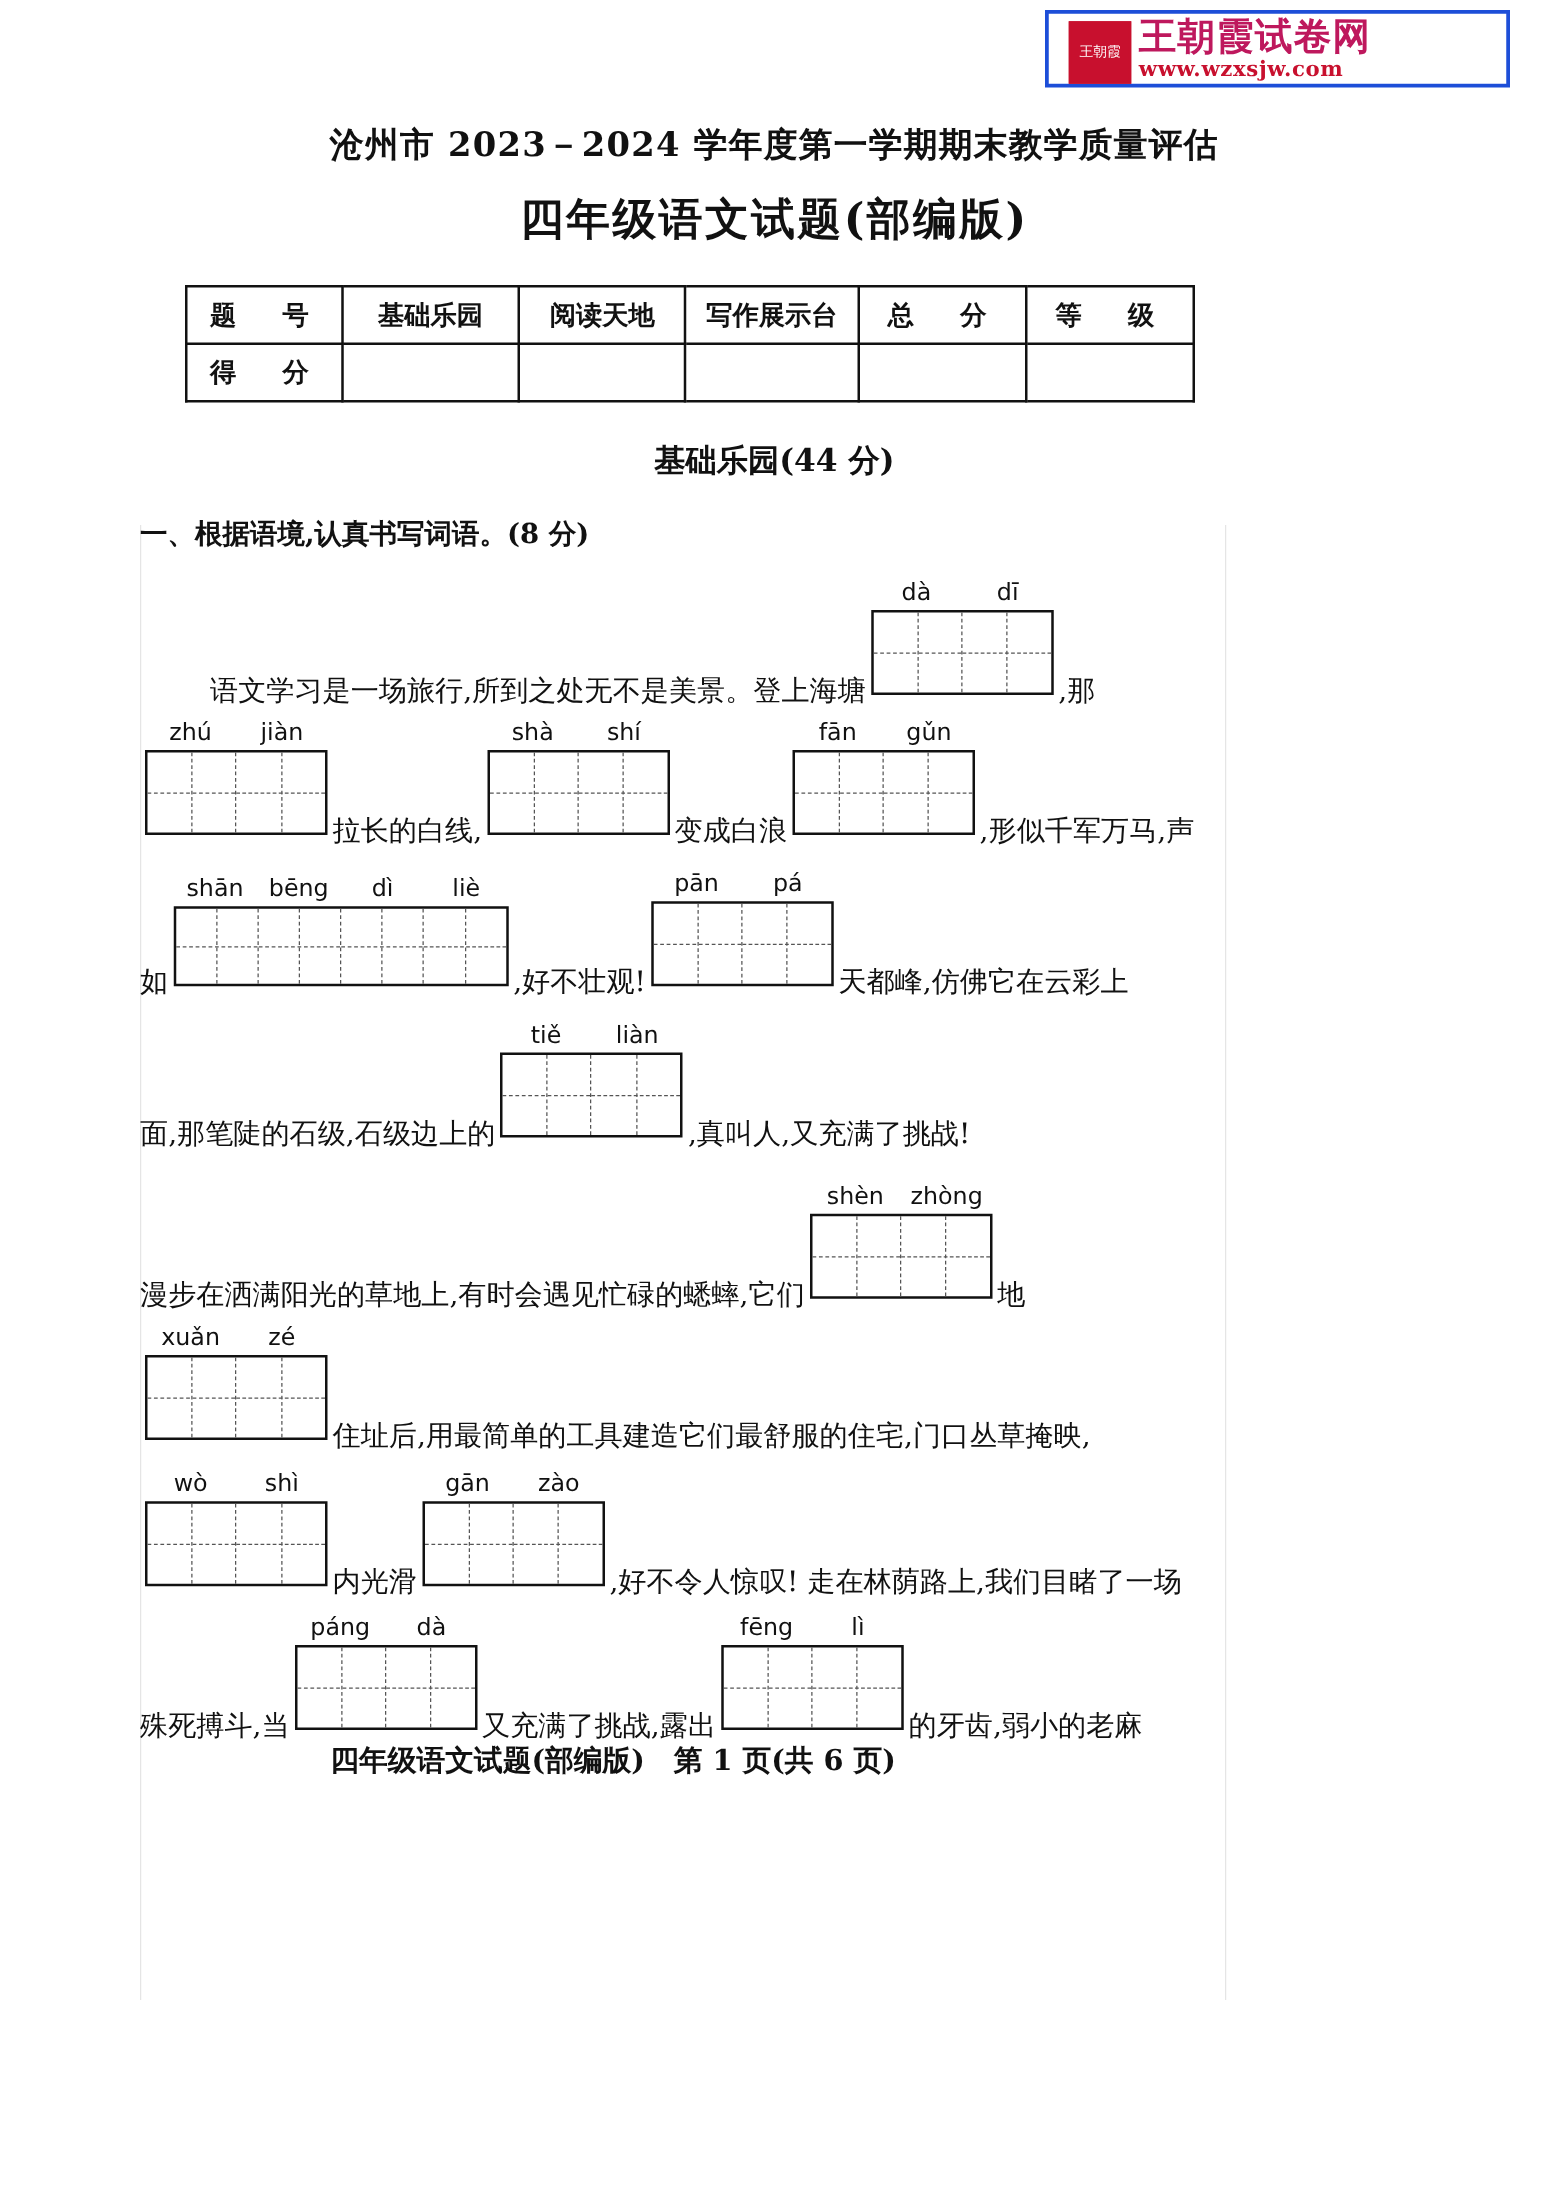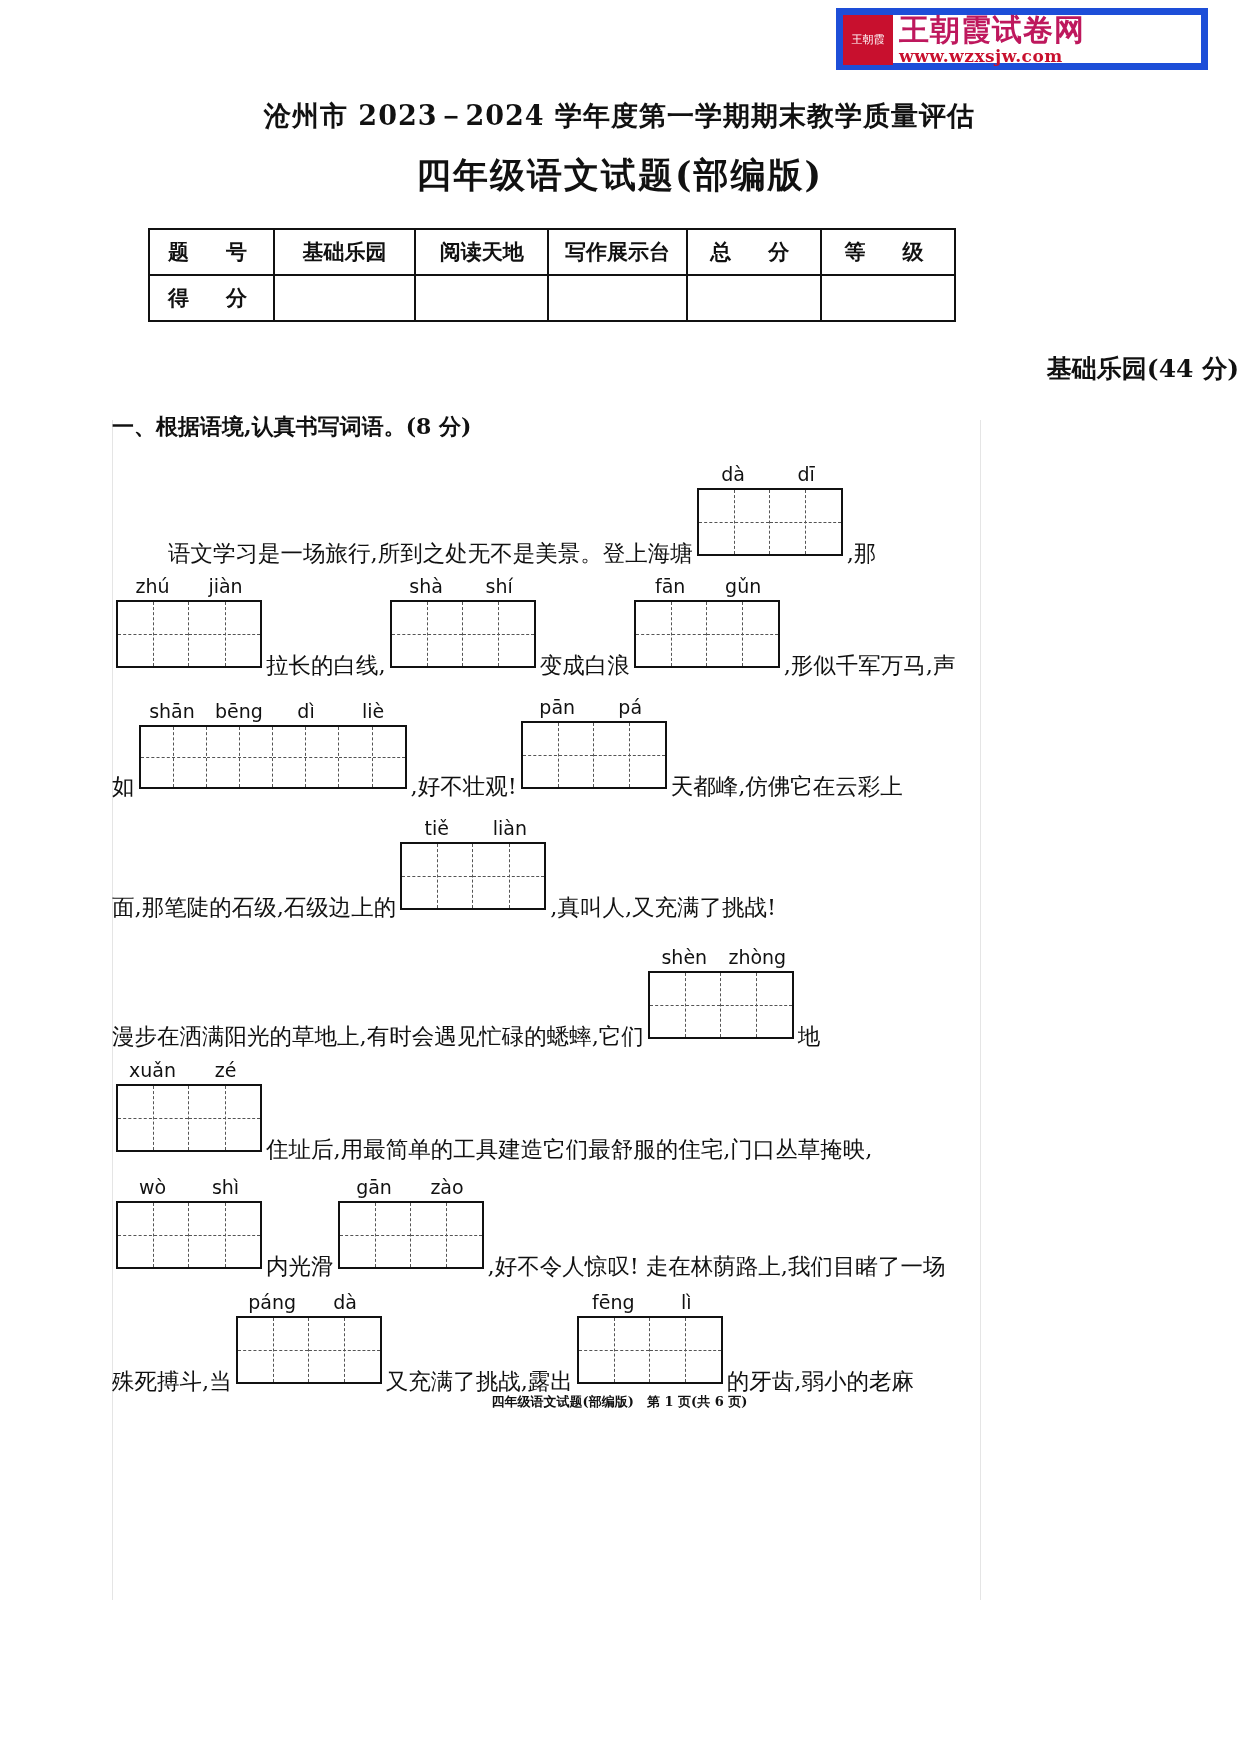--- a/index.html
+++ b/index.html
@@ -21,25 +21,25 @@
     height: 1754px;
   }
 
   
   .logo {
     position: absolute;
     top: 8px;
     left: 836px;
     width: 372px;
     height: 62px;
-    border: 7px solid #1d4ed8;
+    border: 3px solid #1d4ed8;
     box-sizing: border-box;
     display: flex;
-    align-items: flex-start;
-    padding-left: 0;
+    align-items: flex-end;
+    padding-left: 16px;
   }
   .logo .seal {
     width: 50px;
     height: 50px;
     background: #c8102e;
     color: #fff;
     font-size: 11px;
     line-height: 1.05;
     display: flex;
     align-items: center;
@@ -115,21 +115,21 @@
   .score-table td.c2 { width: 130px; border-radius: 14px; }
   .score-table td.c3 { width: 130px; }
   .score-table td.c4 { width: 130px; letter-spacing: 8px;}
   .score-table td.c5 { width: 130px; letter-spacing: 8px;}
 
   .section-title {
     position: absolute;
     top: 352px;
     left: 0;
     width: 1239px;
-    text-align: right;
+    text-align: center;
     font-size: 25px;
     font-weight: bold;
   }
 
   .q1-title {
     position: absolute;
     top: 412px;
     left: 112px;
     font-size: 22px;
     font-weight: bold;
@@ -203,23 +203,23 @@
     top: 420px;
     width: 1px;
     height: 1180px;
     background: rgba(0,0,0,0.10);
   }
 
   .footer {
     position: absolute;
     top: 1393px;
     left: 0;
-    width: 1239px;
-    text-align: center;
-    font-size: 13px;
+    width: 981px;
+    text-align: center;
+    font-size: 23px;
     font-weight: bold;
   }
 </style>
 </head>
 <body>
 
 <div class="page">
 
   <div class="logo">
     <div class="seal">王朝霞</div>

